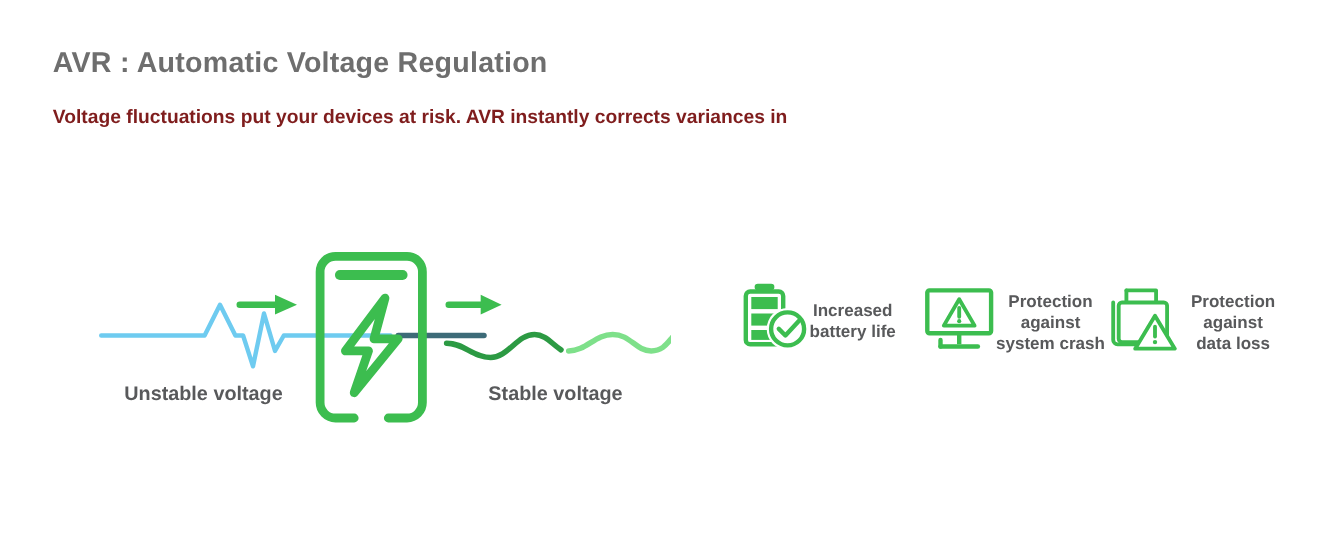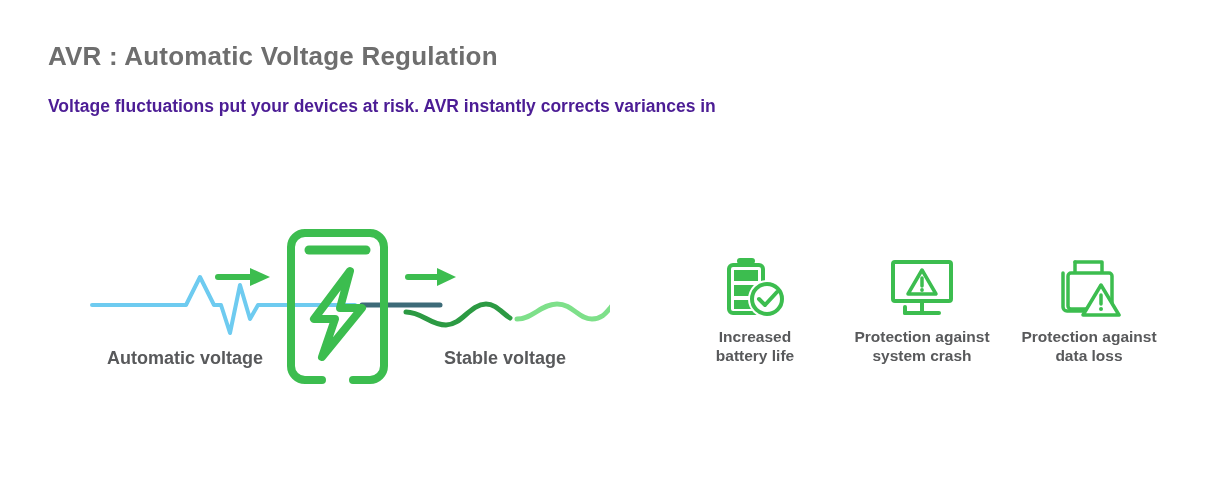--- a/index.html
+++ b/index.html
@@ -28,21 +28,21 @@
     color: #6e6e6e;
     letter-spacing: 0.2px;
     white-space: nowrap;
   }
   #subheading {
     position: absolute;
     left: 48px;
     top: 94px;
     font-size: 17.5px;
     font-weight: bold;
-    color: #4c1d95;
+    color: #7f1d1d;
     line-height: 25px;
     width: 830px;
   }
   #subheading .line {
     display: block;
     white-space: nowrap;
   }
 
   
   #flow-diagram {
@@ -105,21 +105,20 @@
     left: 0;
     top: 42px;
     width: 500px;
     display: flex;
     justify-content: space-between;
     align-items: flex-start;
   }
   .benefit-item {
     width: 166px;
     display: flex;
-    flex-direction: column;
     align-items: center;
   }
   .benefit-icon {
     height: 62px;
     display: flex;
     align-items: center;
     justify-content: center;
   }
   .benefit-label {
     margin-top: 8px;
@@ -175,21 +174,21 @@
 
       <g>
         <path d="M 316 97 C 332 97 340 110 356 110 C 372 110 380 89 396 89 C 406 89 412 98 420 103" fill="none" stroke="#2c9a43" stroke-width="5" stroke-linecap="round"></path>
       </g>
 
       <g>
         <path d="M 427 104 C 443 104 451 89 467 89 C 483 89 488 104 502 104 C 512 104 516 98 521 92" fill="none" stroke="#7ee08a" stroke-width="5" stroke-linecap="round"></path>
       </g>
     </svg>
 
-    <div class="flow-label" id="label-unstable">Automatic voltage</div>
+    <div class="flow-label" id="label-unstable">Unstable voltage</div>
 
     <div class="flow-label" id="label-stable">Stable voltage</div>
 
   </div>
 
   <div id="benefits">
 
 
     <div id="benefits-row">
 

